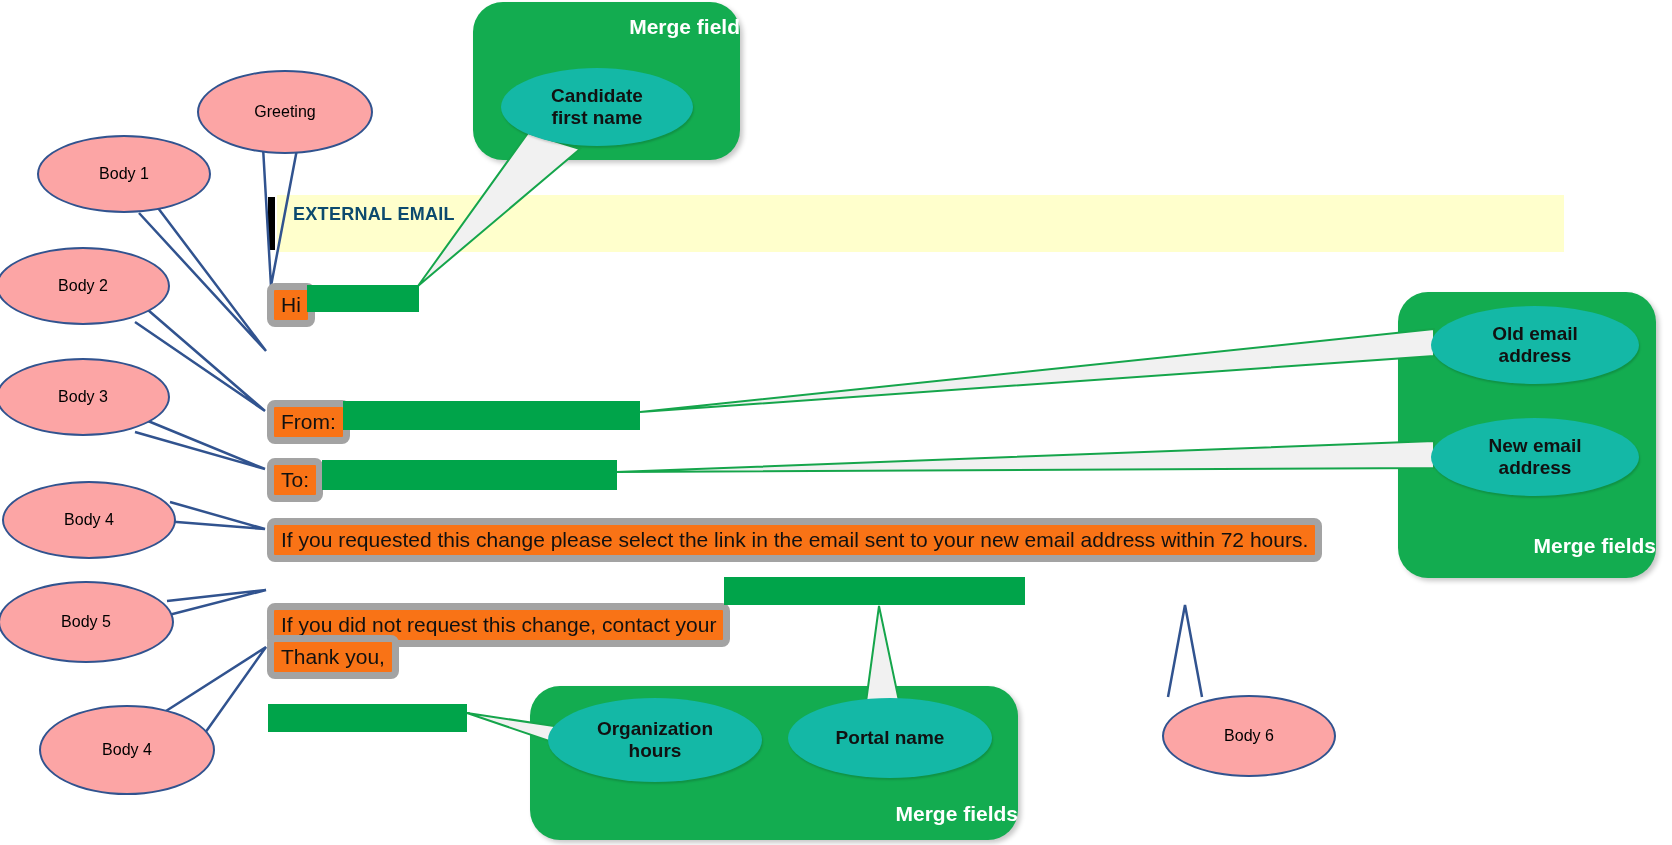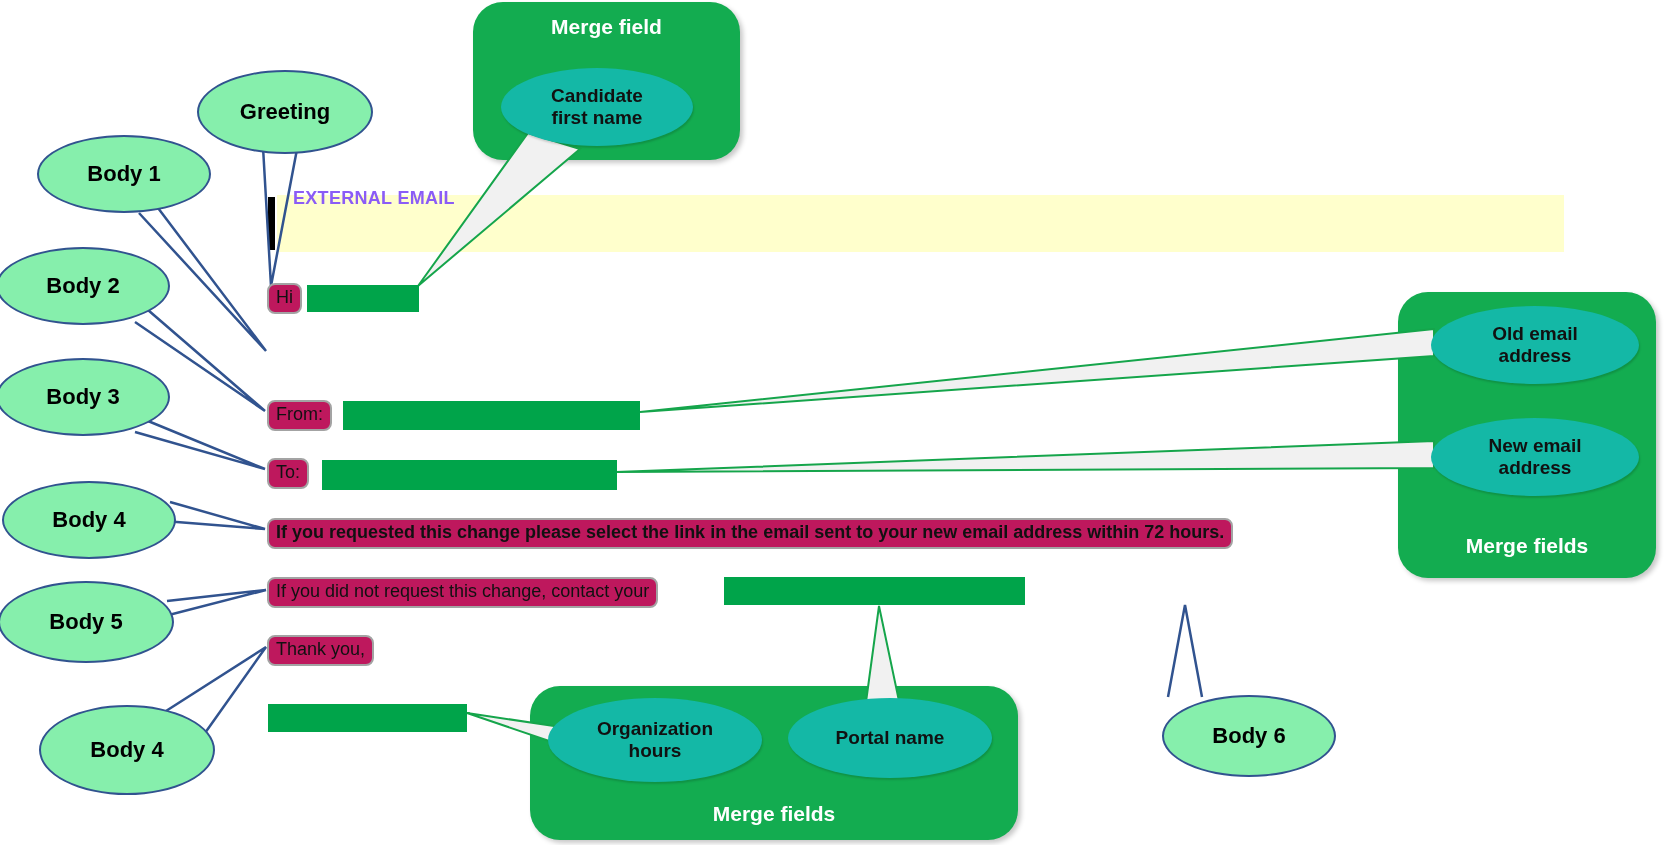--- a/index.html
+++ b/index.html
@@ -3,46 +3,46 @@
 <meta charset="utf-8">
 <style>
   html,body{margin:0;padding:0;background:#fff;}
   .canvas{
     position:relative;width:1672px;height:845px;background:#fff;overflow:hidden;
     font-family:"Liberation Sans",sans-serif;
   }
   
   .banner{position:absolute;left:277px;top:195px;width:1287px;height:57px;background:#FFFFCC;z-index:1;}
   .banner-bar{position:absolute;left:268px;top:197px;width:7px;height:53px;background:#000;z-index:1;}
-  .banner-text{position:absolute;left:293px;top:188px;font-size:18px;font-weight:bold;color:#8b5cf6;letter-spacing:.3px;z-index:2;}
+  .banner-text{position:absolute;left:293px;top:204px;font-size:18px;font-weight:bold;color:#0c4a6e;letter-spacing:.3px;z-index:2;}
   
   .gbox{position:absolute;background:#13AC50;border-radius:30px;z-index:2;box-shadow:3px 3px 5px rgba(0,0,0,.22);}
-  .gbox-title{position:absolute;left:0;width:100%;text-align:center;color:#fff;font-weight:bold;font-size:21px;}
+  .gbox-title{position:absolute;left:0;width:100%;text-align:right;color:#fff;font-weight:bold;font-size:21px;}
   .gbox-top{left:473px;top:2px;width:267px;height:158px;}
   .gbox-right{left:1398px;top:292px;width:258px;height:286px;}
   .gbox-bottom{left:530px;top:686px;width:488px;height:154px;}
   
   svg.tails{position:absolute;left:0;top:0;z-index:3;pointer-events:none;}
   
   .gellipse{
     position:absolute;background:#14b8a6;border-radius:50%;z-index:4;
     display:flex;align-items:center;justify-content:center;text-align:center;
     font-weight:bold;font-size:19px;color:#111;line-height:1.15;
     box-shadow:1px 2px 2px rgba(0,0,0,.15);
   }
   
   .nellipse{
-    position:absolute;background:#86efac;border:2.5px solid #31538F;border-radius:50%;z-index:4;
+    position:absolute;background:#fca5a5;border:2.5px solid #31538F;border-radius:50%;z-index:4;
     display:flex;align-items:center;justify-content:center;text-align:center;
-    font-weight:bold;font-size:22px;color:#000;
+    font-weight:normal;font-size:16px;color:#000;
   }
   
   .linebox{
-    position:absolute;background:#be185d;border:2px solid #a3a3a3;border-radius:8px;z-index:4;
-    padding:2px 7px 3px 7px;font-size:18px;color:#111;white-space:nowrap;line-height:1.2;
+    position:absolute;background:#f97316;border:7px solid #a3a3a3;border-radius:8px;z-index:4;
+    padding:2px 7px 3px 7px;font-size:21px;color:#111;white-space:nowrap;line-height:1.2;
   }
   
   .grect{position:absolute;background:#00A44A;z-index:4;}
 </style>
 </head>
 <body>
 
 <div class="canvas">
 
   <div class="banner-bar"></div>
@@ -88,22 +88,22 @@
   <div class="nellipse" style="left:-4px;top:247px;width:170px;height:74px;">Body 2</div>
   <div class="nellipse" style="left:-4px;top:358px;width:170px;height:74px;">Body 3</div>
   <div class="nellipse" style="left:2px;top:481px;width:170px;height:74px;">Body 4</div>
   <div class="nellipse" style="left:-2px;top:581px;width:172px;height:78px;">Body 5</div>
   <div class="nellipse" style="left:1162px;top:695px;width:170px;height:78px;">Body 6</div>
   <div class="nellipse" style="left:39px;top:705px;width:172px;height:86px;">Body 4</div>
 
   <div class="linebox" style="left:267px;top:283px;">Hi</div>
   <div class="linebox" style="left:267px;top:400px;">From:</div>
   <div class="linebox" style="left:267px;top:458px;">To:</div>
-  <div class="linebox" style="left:267px;top:518px;font-weight:bold;">If you requested this change please select the link in the email sent to your new email address within 72 hours.</div>
-  <div class="linebox" style="left:267px;top:577px;">If you did not request this change, contact your</div>
+  <div class="linebox" style="left:267px;top:518px;">If you requested this change please select the link in the email sent to your new email address within 72 hours.</div>
+  <div class="linebox" style="left:267px;top:603px;">If you did not request this change, contact your</div>
   <div class="linebox" style="left:267px;top:635px;">Thank you,</div>
 
   <div class="grect" style="left:307px;top:285px;width:112px;height:27px;"></div>
   <div class="grect" style="left:343px;top:401px;width:297px;height:29px;"></div>
   <div class="grect" style="left:322px;top:460px;width:295px;height:30px;"></div>
   <div class="grect" style="left:724px;top:577px;width:301px;height:28px;"></div>
   <div class="grect" style="left:268px;top:704px;width:199px;height:28px;"></div>
 
 </div>
 

